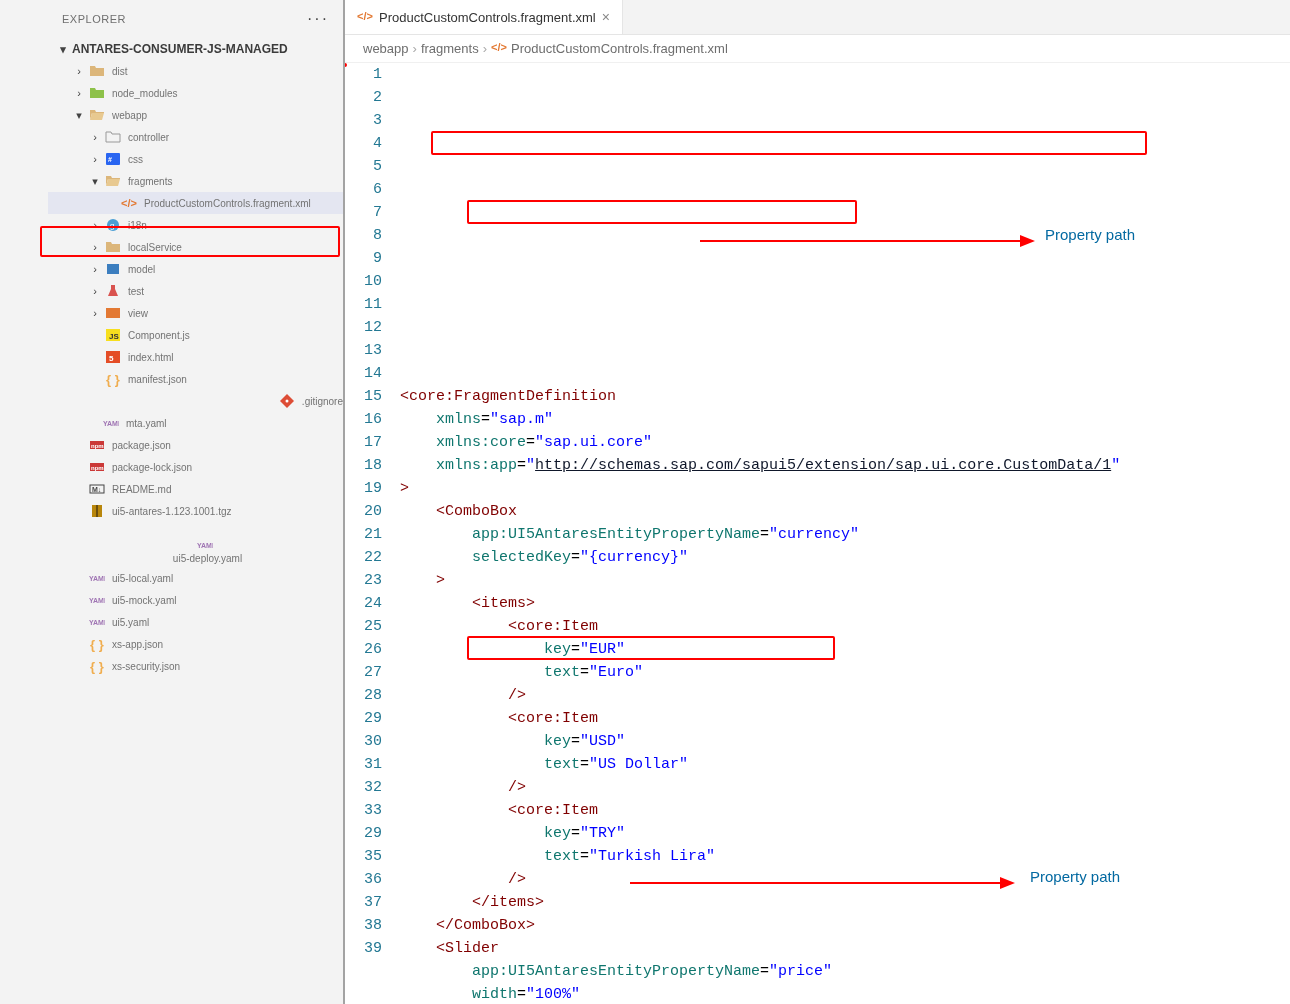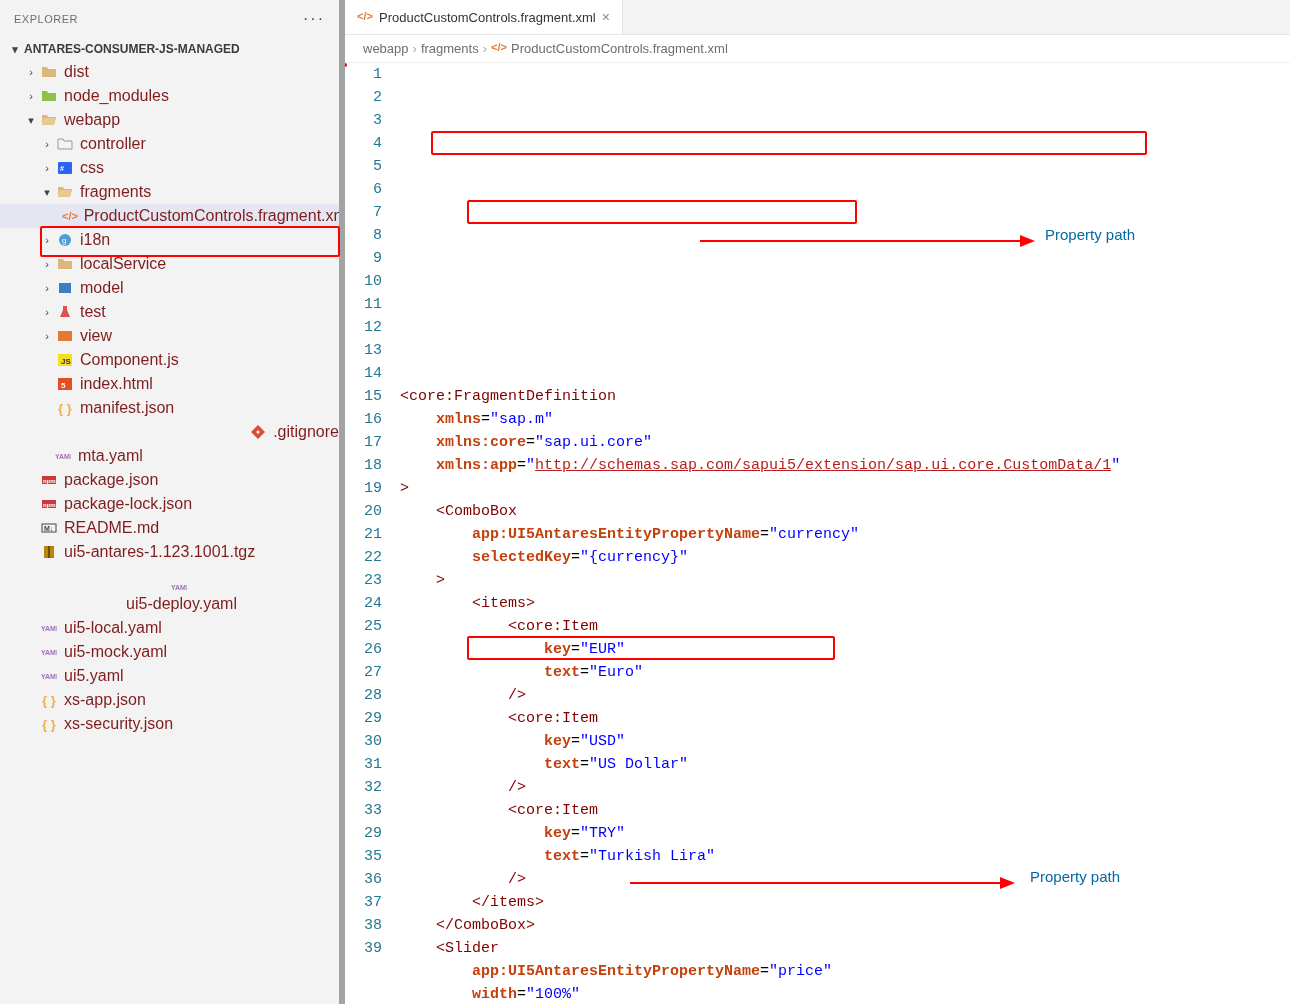--- a/index.html
+++ b/index.html
@@ -1,43 +1,43 @@
 <!DOCTYPE html>
 <html><head>
 <meta charset="utf-8">
 <style>
 * { margin: 0; padding: 0; box-sizing: border-box; }
 body { font-family: "Segoe UI", Arial, sans-serif; font-size: 13px; background: #ffffff; color: #333; display: flex; height: 100vh; overflow: hidden; }
-.sidebar { width: 345px; background: #f3f3f3; border-right: 6px solid #a3a3a3; display: flex; flex-direction: column; }
+.sidebar { width: 345px; background: #f3f3f3; border-right: 2px solid #a3a3a3; display: flex; flex-direction: column; padding-left: 48px; }
 .sidebar-header { display: flex; align-items: center; justify-content: space-between; padding: 10px 14px; font-size: 11px; color: #6f6f6f; letter-spacing: 0.5px; }
 .sidebar-title { font-weight: 400; }
 .sidebar-more { font-size: 16px; color: #424242; cursor: pointer; letter-spacing: 2px; }
 .project-root { display: flex; align-items: center; padding: 4px 8px; font-weight: 700; font-size: 12px; color: #3b3b3b; cursor: pointer; }
 .tree { flex: 1; overflow-y: auto; padding-bottom: 10px; }
 .tree-item { display: flex; align-items: center; padding: 3px 0; cursor: pointer; white-space: nowrap; }
 .tree-item.selected { background: #e4e6f1; }
 .chevron { width: 14px; text-align: center; color: #424242; font-size: 11px; margin-right: 2px; }
 .chevron.blank { visibility: hidden; }
 .icon { width: 18px; height: 16px; display: inline-flex; align-items: center; justify-content: center; margin-right: 6px; }
-.tree-label { color: #7f1d1d; font-size: 16px; }
+.tree-label { color: #737373; font-size: 10px; }
 .editor-area { flex: 1; display: flex; flex-direction: column; background: #ffffff; }
 .tabs { display: flex; background: #f3f3f3; border-bottom: 1px solid #e5e5e5; height: 35px; }
 .tab { display: flex; align-items: center; padding: 0 12px; background: #ffffff; border-right: 1px solid #e5e5e5; font-size: 13px; color: #333; gap: 6px; cursor: pointer; }
 .tab-close { color: #888; font-size: 14px; }
 .breadcrumb { display: flex; align-items: center; padding: 4px 18px; font-size: 13px; color: #6e6e6e; gap: 4px; border-bottom: 1px solid #f0f0f0; }
 .breadcrumb .sep { color: #aaa; }
 .code-wrap { flex: 1; display: flex; overflow: auto; font-family: Consolas, "Courier New", monospace; font-size: 15px; line-height: 23px; position: relative; }
 .gutter { width: 55px; text-align: right; padding-right: 18px; color: #237893; user-select: none; background: #ffffff; }
 .gutter .ln { height: 23px; }
 .code { flex: 1; white-space: pre; color: #000; position: relative; }
 .codeline { height: 23px; }
 .tag { color: #800000; }
-.attr { color: #c2410c; font-weight: bold; }
+.attr { color: #0f766e; }
 .str { color: #0000ff; }
-.url { color: #b91c1c; text-decoration: underline; }
+.url { color: #0f172a; text-decoration: underline; }
 .punct { color: #800000; }
 .hl-box { position: absolute; border: 2.5px solid #ff0000; pointer-events: none; border-radius: 2px; }
 .annotation { position: absolute; color: #0369a1; font-size: 15px; font-family: "Segoe UI", Arial, sans-serif; }
 .arrow { position: absolute; pointer-events: none; }
 
 
 .svgicon { width: 16px; height: 16px; }
 </style>
 </head>
 <body>

